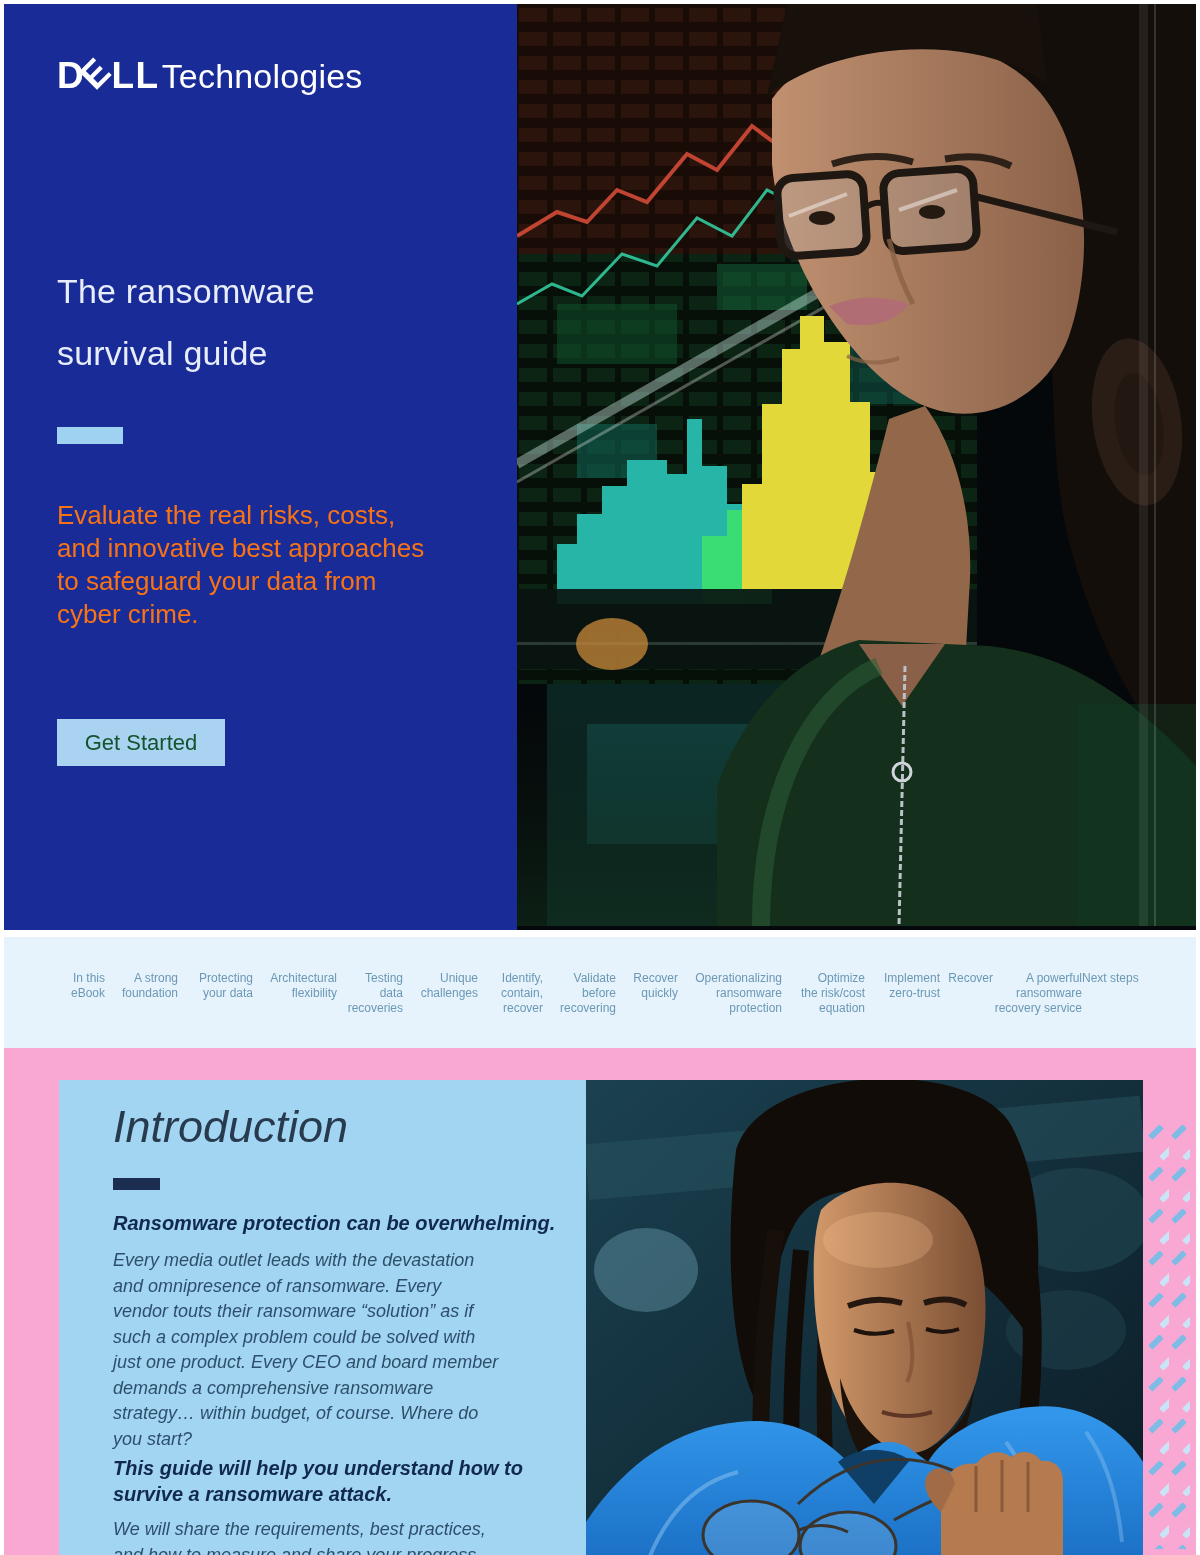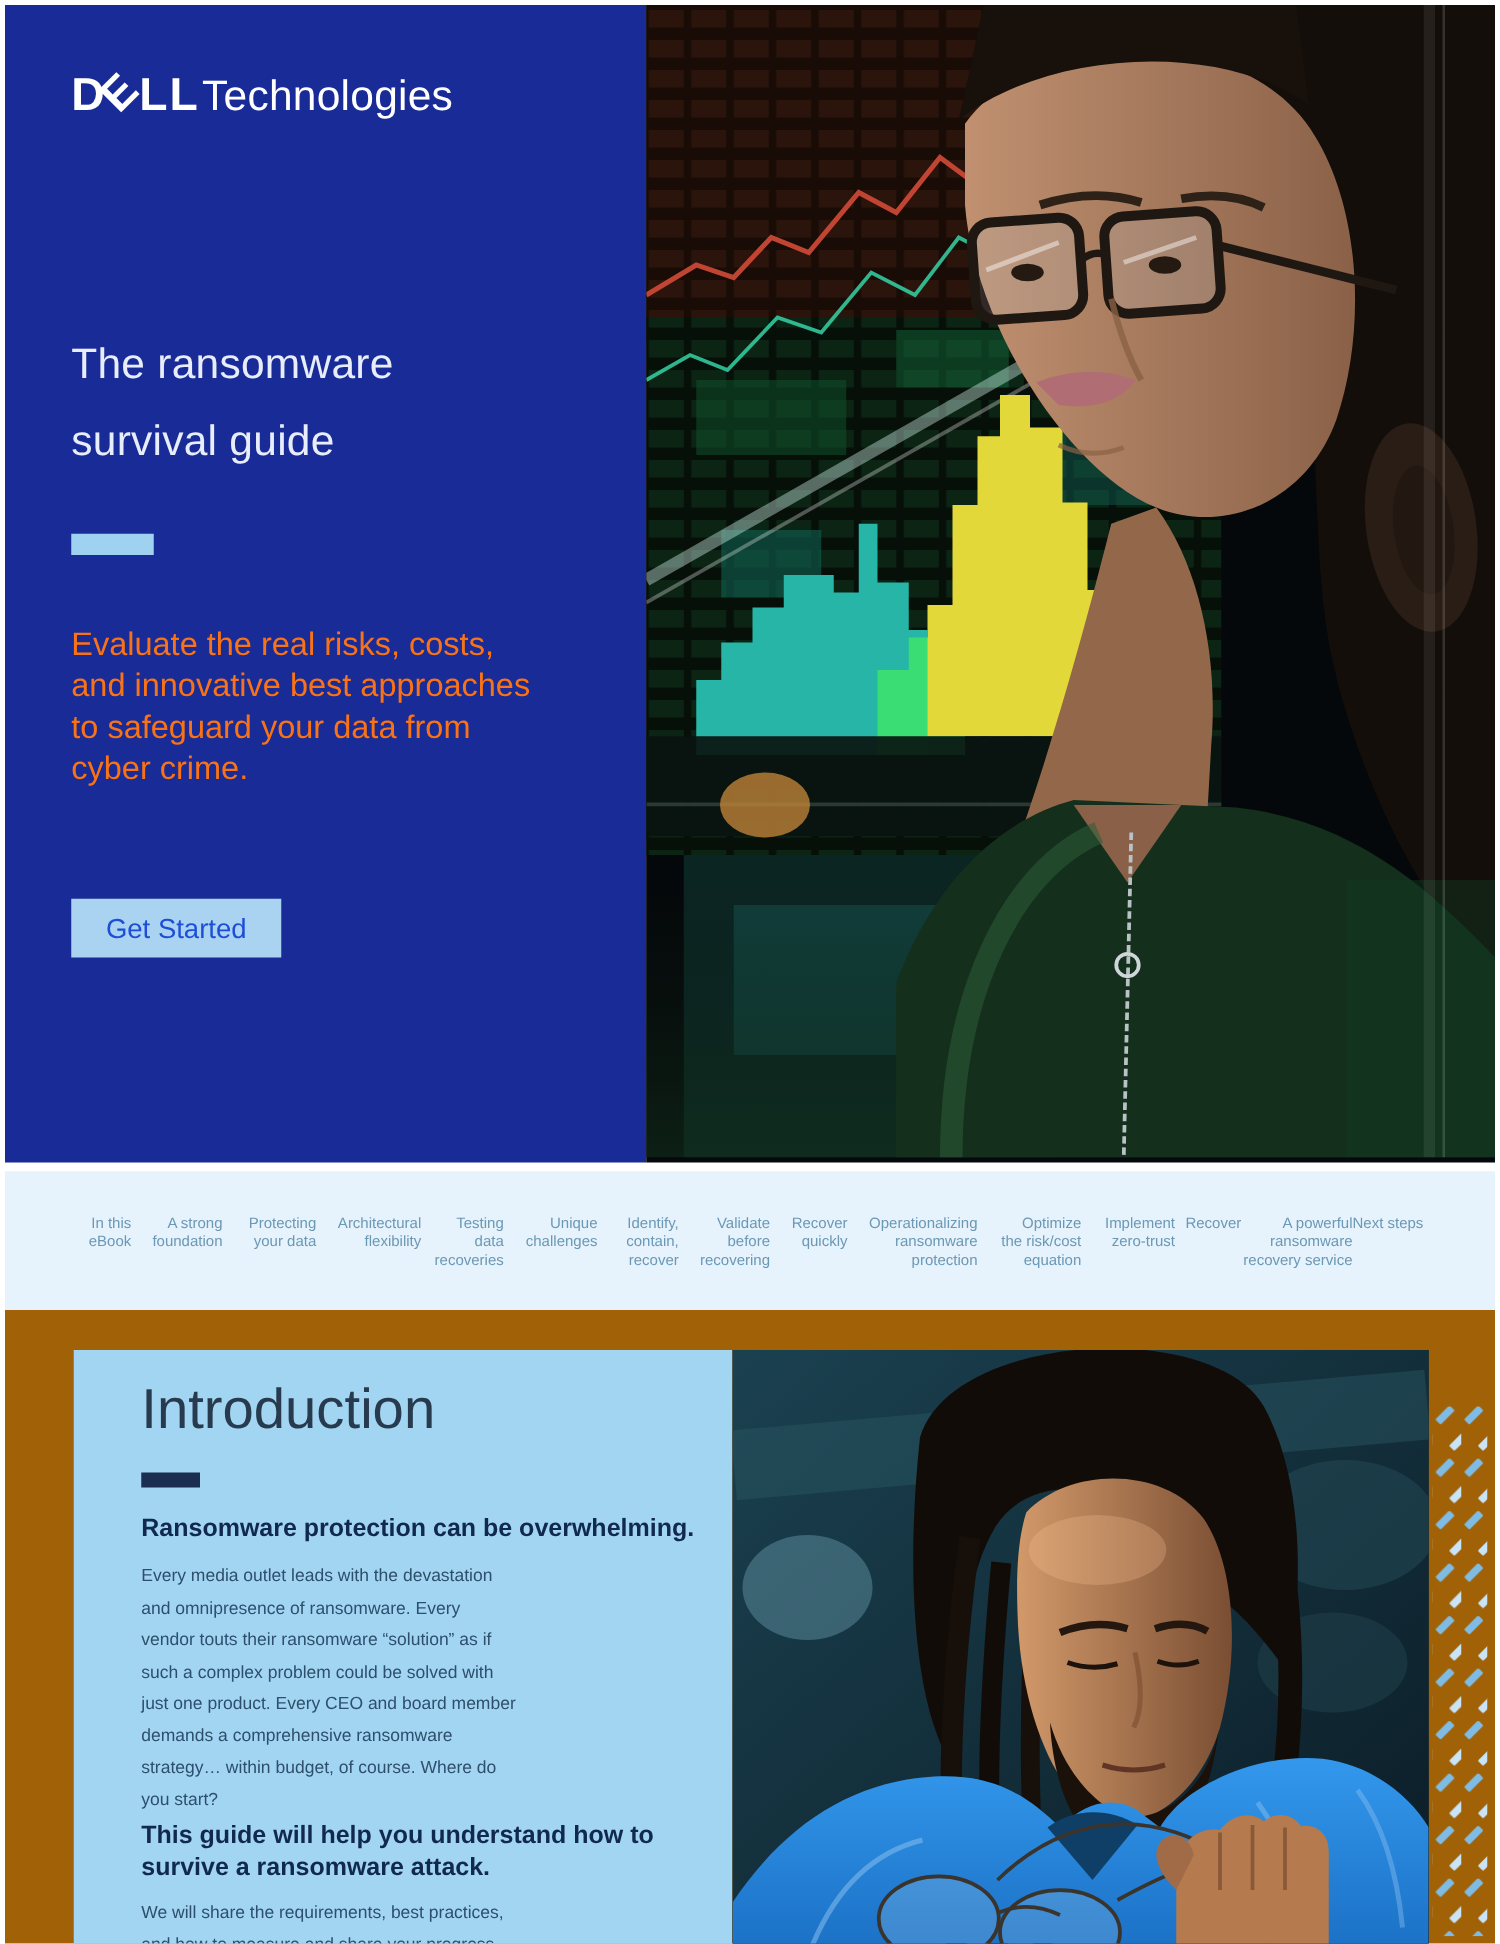--- a/index.html
+++ b/index.html
@@ -18,41 +18,41 @@
   .logo-dell { font-size:37px; font-weight:bold; letter-spacing:1.5px; }
   .logo-dell .tilted { display:inline-block; transform:rotate(-45deg) translateY(-3px); }
   .logo-tech { font-size:34px; font-weight:300; letter-spacing:0.2px; margin-left:2px;text-align:center; }
 
   .hero-title { margin:163px 0 0 0; font-size:34px; line-height:62px; font-weight:300;
                 color:#e7edfa; white-space:pre; letter-spacing:0.2px; }
   .accent-light { width:66px; height:17px; background:#9fd2f1; margin-top:43px; }
   .hero-desc { margin:55px 0 0 0; font-size:26px; line-height:33px; font-weight:400;
                color:#f97316; white-space:pre; }
   .cta { display:block; margin-top:88px; width:168px; height:47px; border:none;
-         background:#a9d3f1; color:#1d4ed8; font-size:22px; font-weight:500;
+         background:#a9d3f1; color:#14532d; font-size:22px; font-weight:500;
          font-family:inherit; cursor:pointer; }
 
   
   .toc { background:#e6f3fc; height:111px; box-sizing:border-box;
          padding:34px 0 0 53px; display:flex; align-items:flex-start; margin-top:7px; }
   .toc-item { font-size:12px; line-height:15px; color:#6b98b5; white-space:pre;
               cursor:pointer; flex:none;text-align:right; }
   .n1{width:48px}.n2{width:73px}.n3{width:75px}.n4{width:84px}.n5{width:66px}
   .n6{width:75px}.n7{width:65px}.n8{width:73px}.n9{width:62px}.n10{width:104px}
   .n11{width:83px}.n12{width:75px}.n13{width:53px}.n14{width:89px}.n15{width:auto}
 
   
-  .main { position:relative; height:507px; background:#a16207; overflow:hidden; }
+  .main { position:relative; height:507px; background:#f9a8d4; overflow:hidden;font-style:italic; }
   .intro { position:absolute; left:55px; top:32px; width:527px; bottom:-10px;
            background:#a2d5f2; box-sizing:border-box; padding:20px 0 0 54px; }
   .intro h2 { margin:0; font-size:45px; line-height:54px; font-weight:300; color:#273a4e; }
   .accent-dark { width:47px; height:12px; background:#1c2d52; margin-top:24px; }
   .intro .lead { margin:20px 0 0 0; font-size:20px; line-height:26px; font-weight:bold;
                  color:#11294e; white-space:pre; }
-  .intro .body { margin:12px 0 0 0; font-size:14px; line-height:25.5px; color:#2e4f6b;
+  .intro .body { margin:12px 0 0 0; font-size:18px; line-height:25.5px; color:#2e4f6b;
                  white-space:pre; }
   .intro .lead2 { margin-top:3px; }
   .intro .body2 { margin-top:10px; }
 
   .photo2 { position:absolute; left:582px; top:32px; width:557px; bottom:-10px;
             overflow:hidden; background:#0c1f2a; }
   .photo2 svg { display:block; }
 
   .pattern { position:absolute; right:6px; top:77px; }
 </style>

